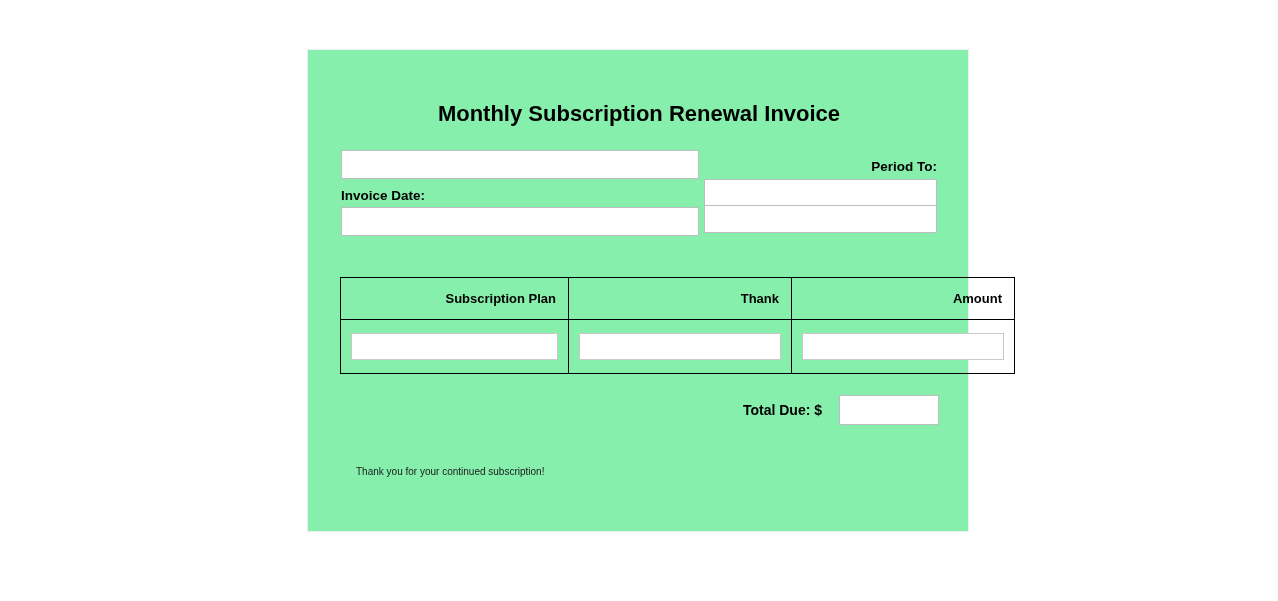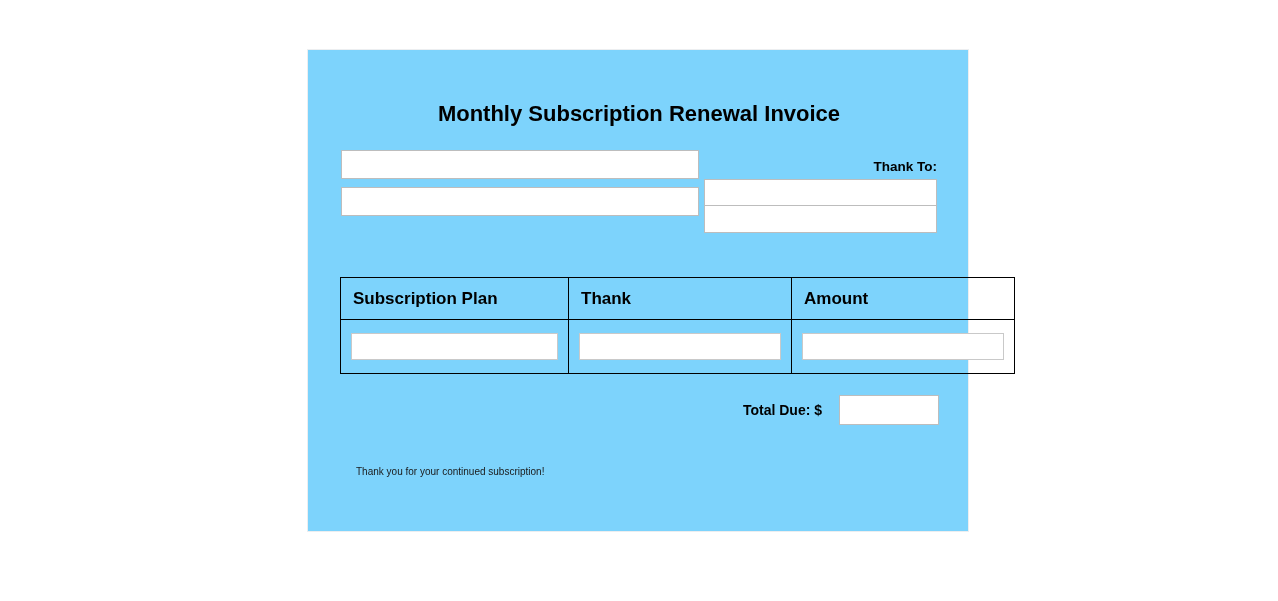--- a/index.html
+++ b/index.html
@@ -14,21 +14,21 @@
     color: #000000;
     overflow: hidden;
   }
 
   .page-wrap {
     position: absolute;
     left: 307px;
     top: 49px;
     width: 662px;
     height: 483px;
-    background: #7dd3fc;
+    background: #86efac;
     border: 1px solid #eceef0;
     box-sizing: border-box;
   }
 
   .invoice-inner {
     position: relative;
     width: 100%;
     height: 100%;
   }
 
@@ -101,22 +101,22 @@
     border-collapse: collapse;
     table-layout: fixed;
   }
   .items-table th,
   .items-table td {
     border: 1px solid #000000;
     padding: 0;
     vertical-align: middle;
   }
   .items-table th {
-    text-align: left;
-    font-size: 17px;
+    text-align: right;
+    font-size: 13px;
     font-weight: bold;
     height: 41px;
     padding: 0 12px;
   }
   .items-table td {
     height: 53px;
     padding: 0 10px;
   }
   .cell-input {
     border: 1px solid #c9c9c9;
@@ -170,25 +170,26 @@
 <body>
 
 <div class="page-wrap">
   <div class="invoice-inner">
 
     <div class="doc-title">Monthly Subscription Renewal Invoice</div>
 
     <div class="meta-left">
       <input class="field-box" type="text" value="" style="">
       <div class="spacer"></div>
+      <div class="meta-label">Invoice Date:</div>
       <input class="field-box" type="text" value="" style="">
     </div>
 
     <div class="meta-right">
-      <div class="meta-label">Thank To:</div>
+      <div class="meta-label">Period To:</div>
       <input class="field-box" type="text" value="" style="">
       <input class="field-box" type="text" value="" style="">
     </div>
 
     <table class="items-table">
       <thead>
         <tr>
           <th style="width:203px;">Subscription Plan</th>
           <th style="width:198px;">Thank</th>
           <th style="width:198px;">Amount</th>

